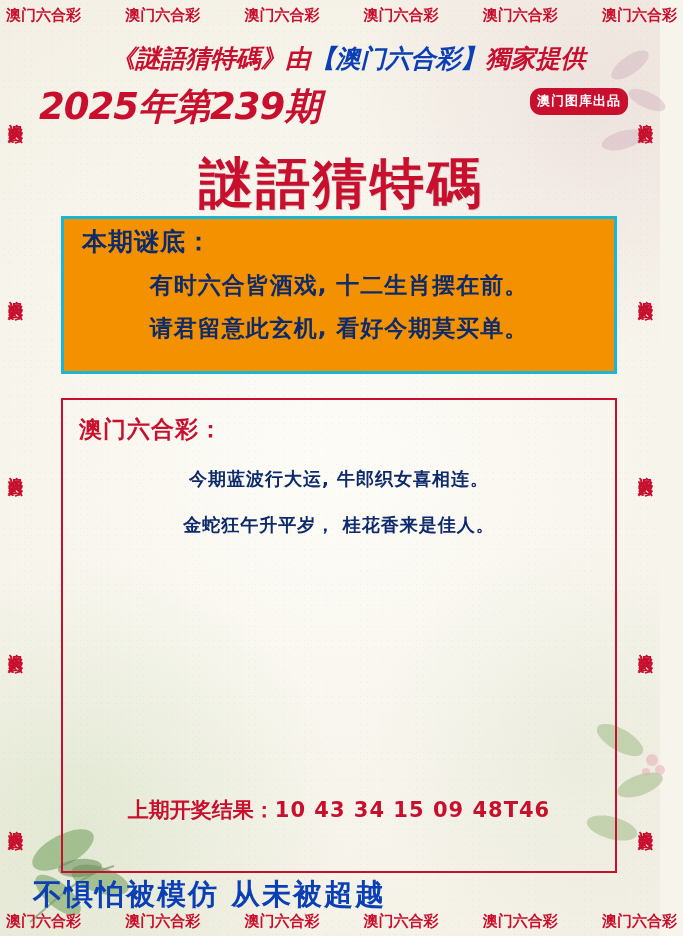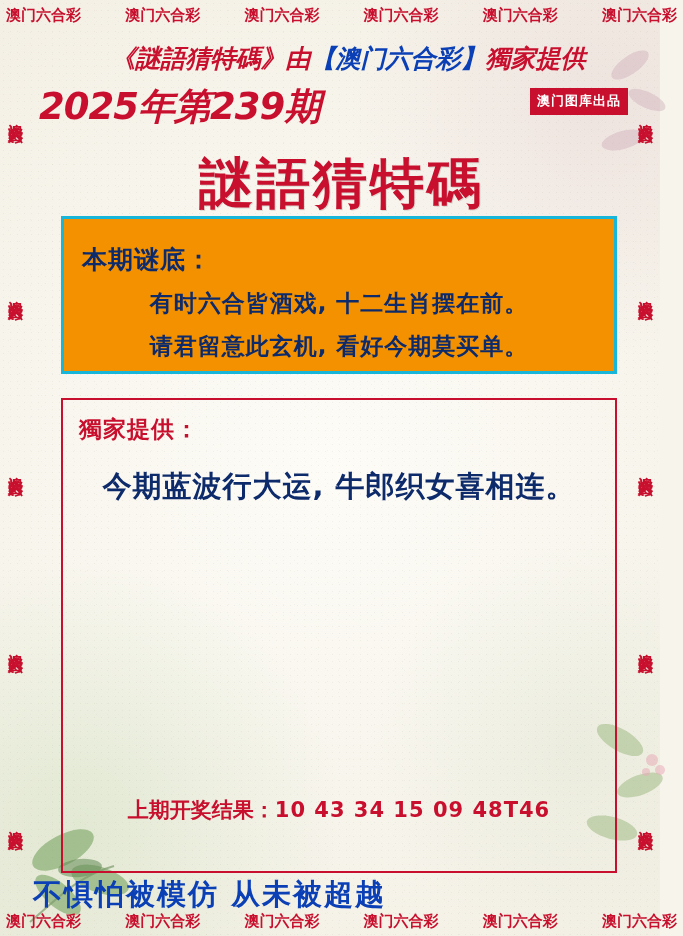--- a/index.html
+++ b/index.html
@@ -122,20 +122,21 @@
     position: absolute;
     right: 22px;
     top: 58px;
     background: #c8102e;
     color: #ffffff;
     font-size: 13px;
     font-weight: bold;
     padding: 4px 7px 5px 7px;
     letter-spacing: 1px;
     white-space: nowrap;
+    border-radius: 11px;
   }
 
   .main-title {
     position: absolute;
     left: 0;
     top: 118px;
     width: 617px;
     text-align: center;
     font-size: 54px;
     font-weight: bold;
@@ -147,21 +148,21 @@
 
   .box-current {
     position: absolute;
     left: 28px;
     top: 186px;
     width: 556px;
     height: 158px;
     background: #f39100;
     border: 3px solid #18b6d8;
     box-sizing: border-box;
-    padding: 24px 18px 0 18px;
+    padding: 6px 18px 0 18px;
   }
   .box-current .label {
     font-size: 25px;
     font-weight: bold;
     color: #0d2a6b;
     letter-spacing: 1px;
   }
   .riddle-line {
     margin-top: 12px;
     font-size: 23px;
@@ -184,21 +185,21 @@
     background: transparent;
   }
   .box-previous .label {
     font-size: 23px;
     font-weight: bold;
     color: #c8102e;
     letter-spacing: 1px;
   }
   .prev-line {
     margin-top: 22px;
-    font-size: 29px;
+    font-size: 18px;
     font-weight: bold;
     color: #0d2a6b;
     text-align: center;
     letter-spacing: 1px;
     white-space: nowrap;
   }
   .result-row {
     position: absolute;
     left: 0;
     top: 396px;
@@ -321,22 +322,23 @@
 
     <div class="main-title">謎語猜特碼</div>
 
     <div class="box-current">
       <div class="label">本期谜底：</div>
       <div class="riddle-line">有时六合皆酒戏, 十二生肖摆在前。</div>
       <div class="riddle-line">请君留意此玄机, 看好今期莫买单。</div>
     </div>
 
     <div class="box-previous">
-      <div class="label">獨家提供：</div>
+      <div class="label">澳门六合彩：</div>
       <div class="prev-line">今期蓝波行大运, 牛郎织女喜相连。</div>
+      <div class="prev-line">金蛇狂午升平岁， 桂花香来是佳人。</div>
       <div class="result-row">
         <span>上期开奖结果：</span><span class="nums">10 43 34 15 09 48T46</span>
       </div>
     </div>
 
     <div class="footer-slogan">不惧怕被模仿 从未被超越</div>
   </div>
 </div>
 
 </body></html>

